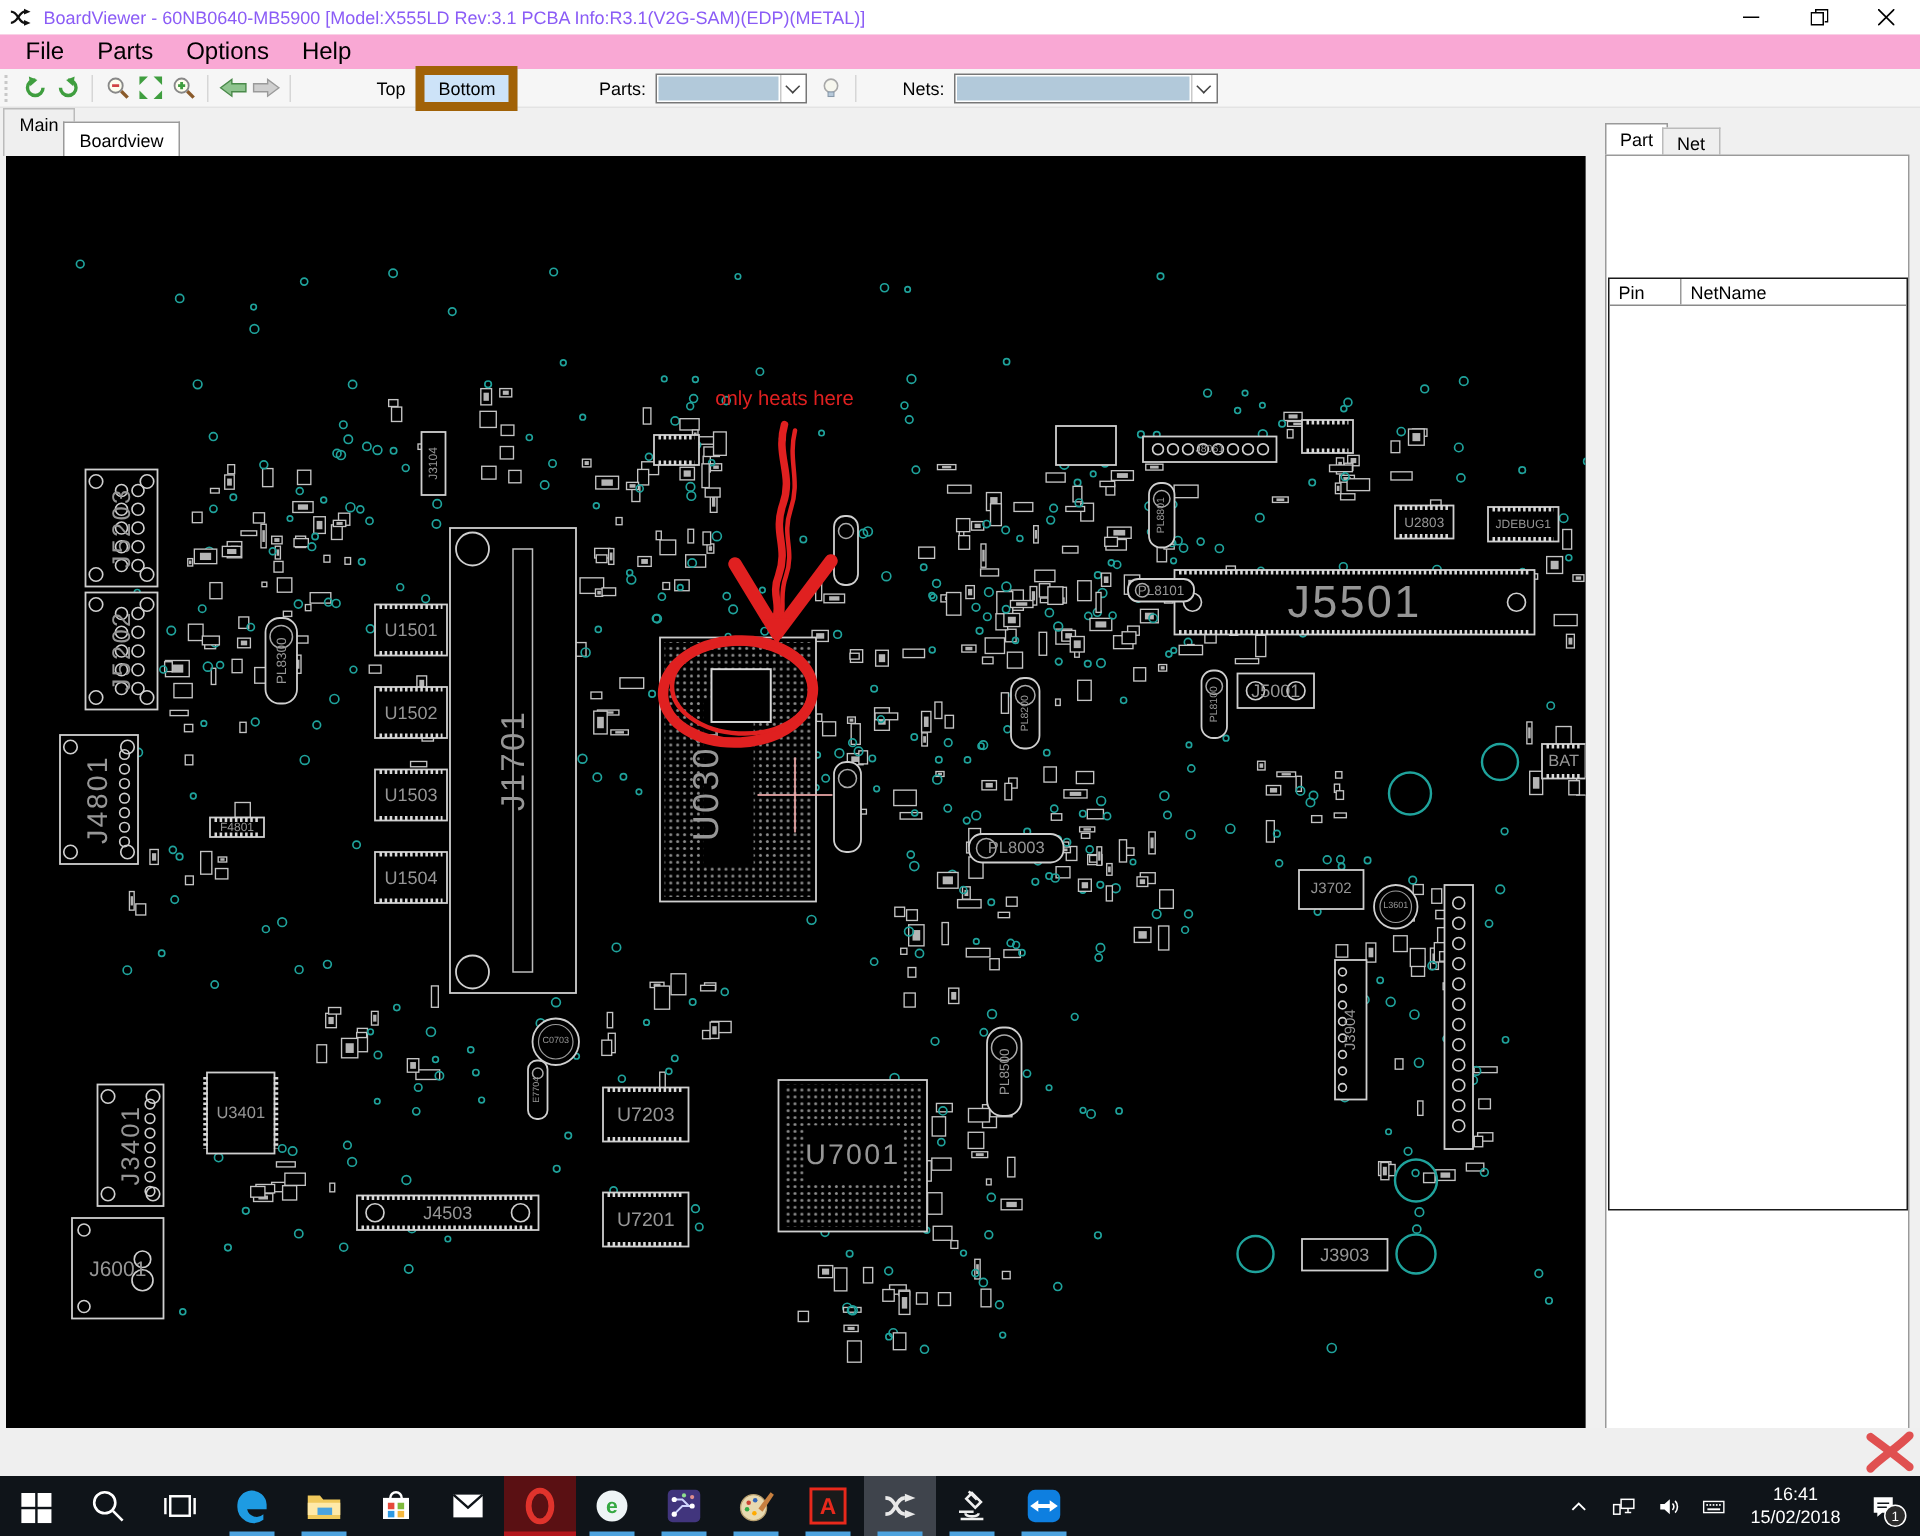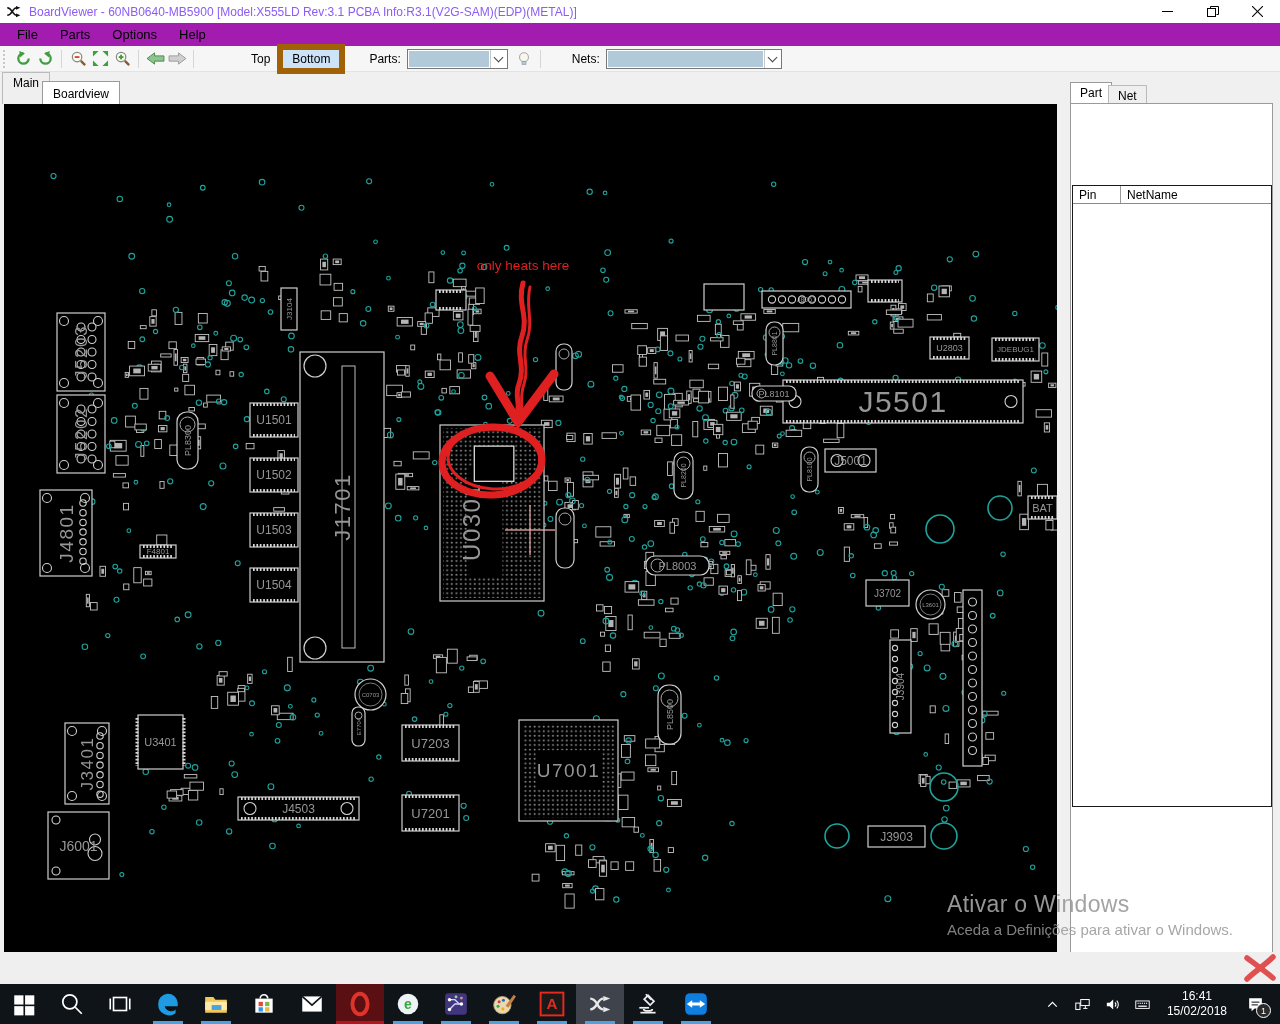--- a/index.html
+++ b/index.html
@@ -8,33 +8,33 @@
   #screen{position:relative;width:1280px;height:1024px;background:#f0f0f0}
 
   
   #titlebar{position:absolute;left:0;top:0;width:1280px;height:23px;background:#fff;
     display:flex;align-items:center;font-size:12px;color:#8b5cf6}
   #app-icon{margin:0 8px 0 6px;width:15px;height:15px;flex:0 0 auto}
   #win-btns{position:absolute;right:0;top:0;height:23px;display:flex}
   .winbtn{width:45px;height:23px;display:flex;align-items:center;justify-content:center;cursor:default}
 
   
-  #menubar{position:absolute;left:0;top:23px;width:1280px;height:23px;background:#a21caf;
-    display:flex;align-items:center;font-size:13px;color:#000;padding-left:6px}
+  #menubar{position:absolute;left:0;top:23px;width:1280px;height:23px;background:#f9a8d4;
+    display:flex;align-items:center;font-size:16px;color:#000;padding-left:6px}
   .menu-item{padding:3px 11px}
 
   
   #toolbar{position:absolute;left:0;top:46px;width:1280px;height:26px;background:#f6f6f6;
     border-bottom:1px solid #e3e3e3;display:flex;align-items:center;font-size:12px}
   #tb-grip{width:5px;height:18px;border-left:2px dotted #c8c8c8;margin:0 4px 0 3px}
   .tb-btn{width:22px;height:20px;display:flex;align-items:center;justify-content:center}
   .tb-sep{width:1px;height:18px;background:#d6d6d6;margin:0 5px}
   #top-label{margin-left:52px}
   #bottom-btn{margin-left:7px;padding:2px 9px;background:#cde3f8;border:6px solid #a16207;color:#000}
-  #parts-label{margin-left:24px}
+  #parts-label{margin-left:54px}
   #nets-label{margin-left:26px}
   .combo{height:20px;border:1px solid #777;background:#fff;display:flex;margin-left:6px}
   .combo-fill{flex:1;background:#b2c9da;margin:1px}
   .combo-arrow{width:17px;display:flex;align-items:center;justify-content:center;border-left:1px solid #c9c9c9}
   .chev{width:7px;height:7px;border-right:1px solid #444;border-bottom:1px solid #444;transform:rotate(45deg);margin-top:-3px}
   #lamp{margin-left:5px}
 
   
   #tabstrip{position:absolute;left:0;top:80px;width:1060px;height:24px;font-size:12px}
   .doc-tab{position:absolute;bottom:0;padding:3px 10px 4px;color:#000}
@@ -1524,24 +1524,20 @@
   <div id="side-panel"></div>
   <div id="pin-table">
     <div id="pin-table-header">
       <span id="col-pin">Pin</span>
       <span id="col-netname">NetName</span>
     </div>
   </div>
 
   <div id="statusstrip"></div>
 
-  <div id="watermark">
-    <div id="wm-title">Ativar o Windows</div>
-    <div id="wm-sub">Aceda a Definições para ativar o Windows.</div>
-  </div>
 
   <svg id="red-x" width="34" height="30" viewBox="0 0 34 30">
     <g stroke="#e05050" stroke-width="5.5" stroke-linecap="round" fill="none">
       <path d="M4 5 C12 11 23 19 30 25"></path>
         <path d="M30 4 C22 12 11 19 4 26"></path>
       </g>
   </svg>
 
   <div id="taskbar">
     <div id="taskbar-items">

